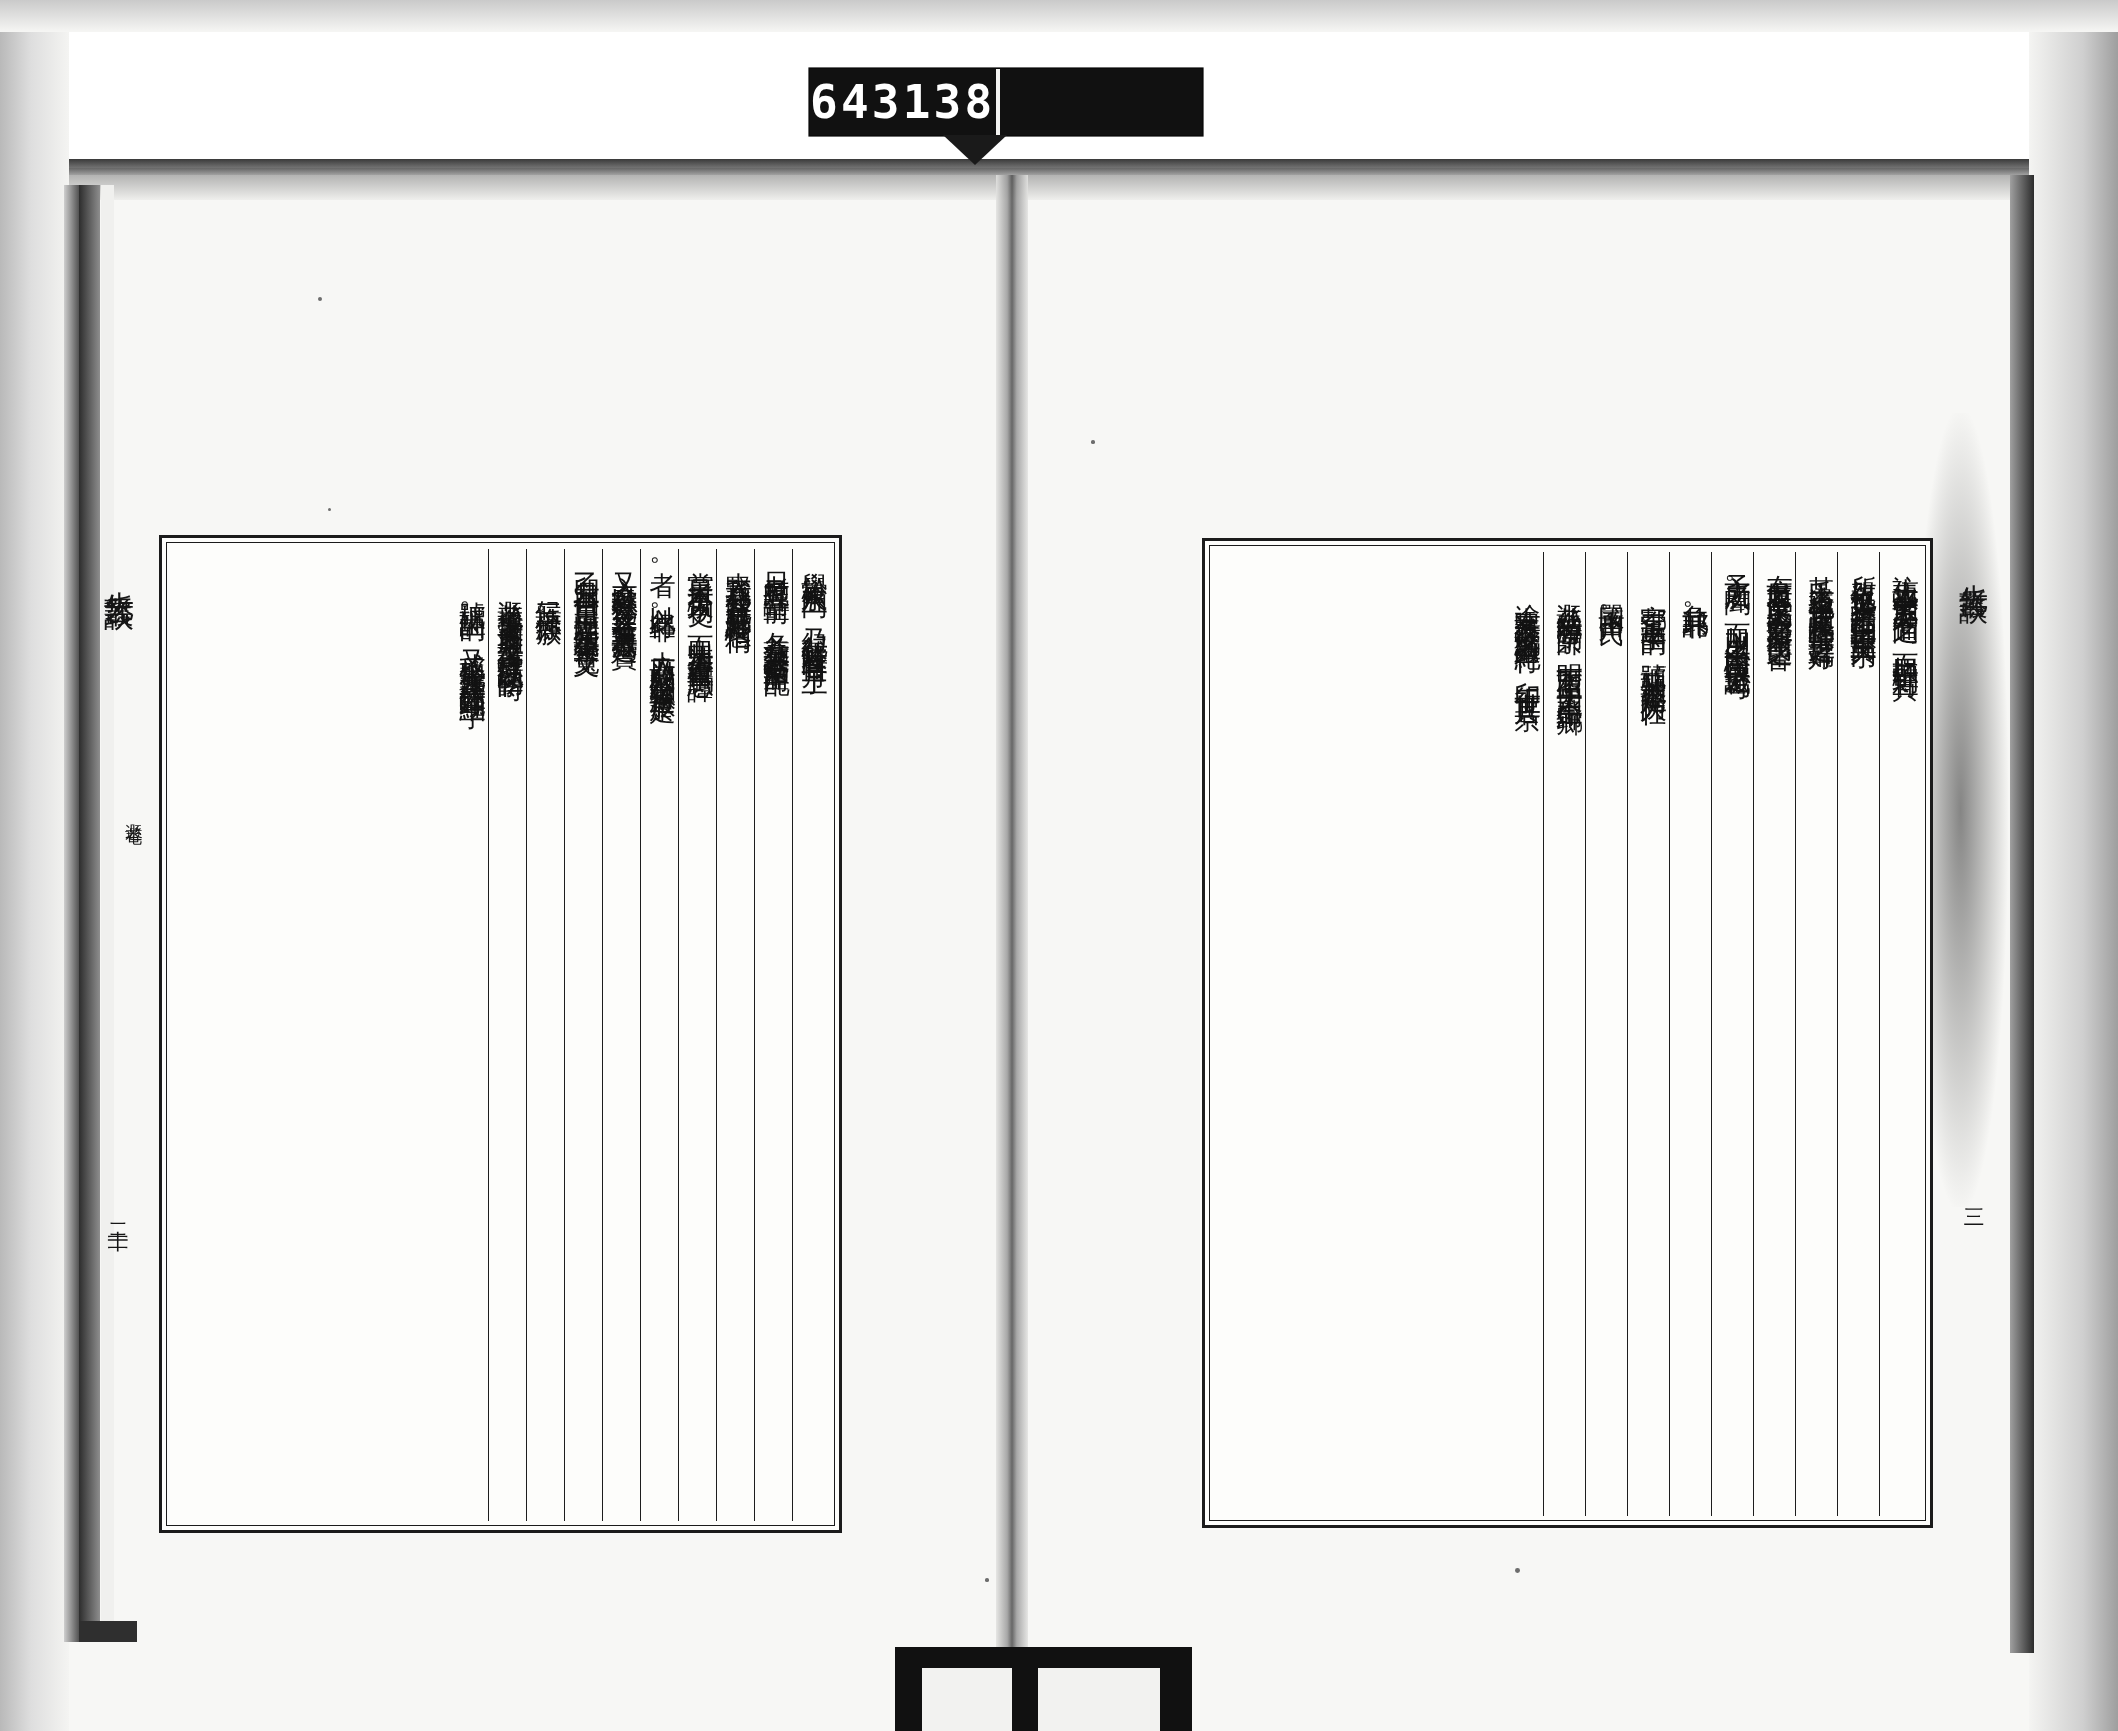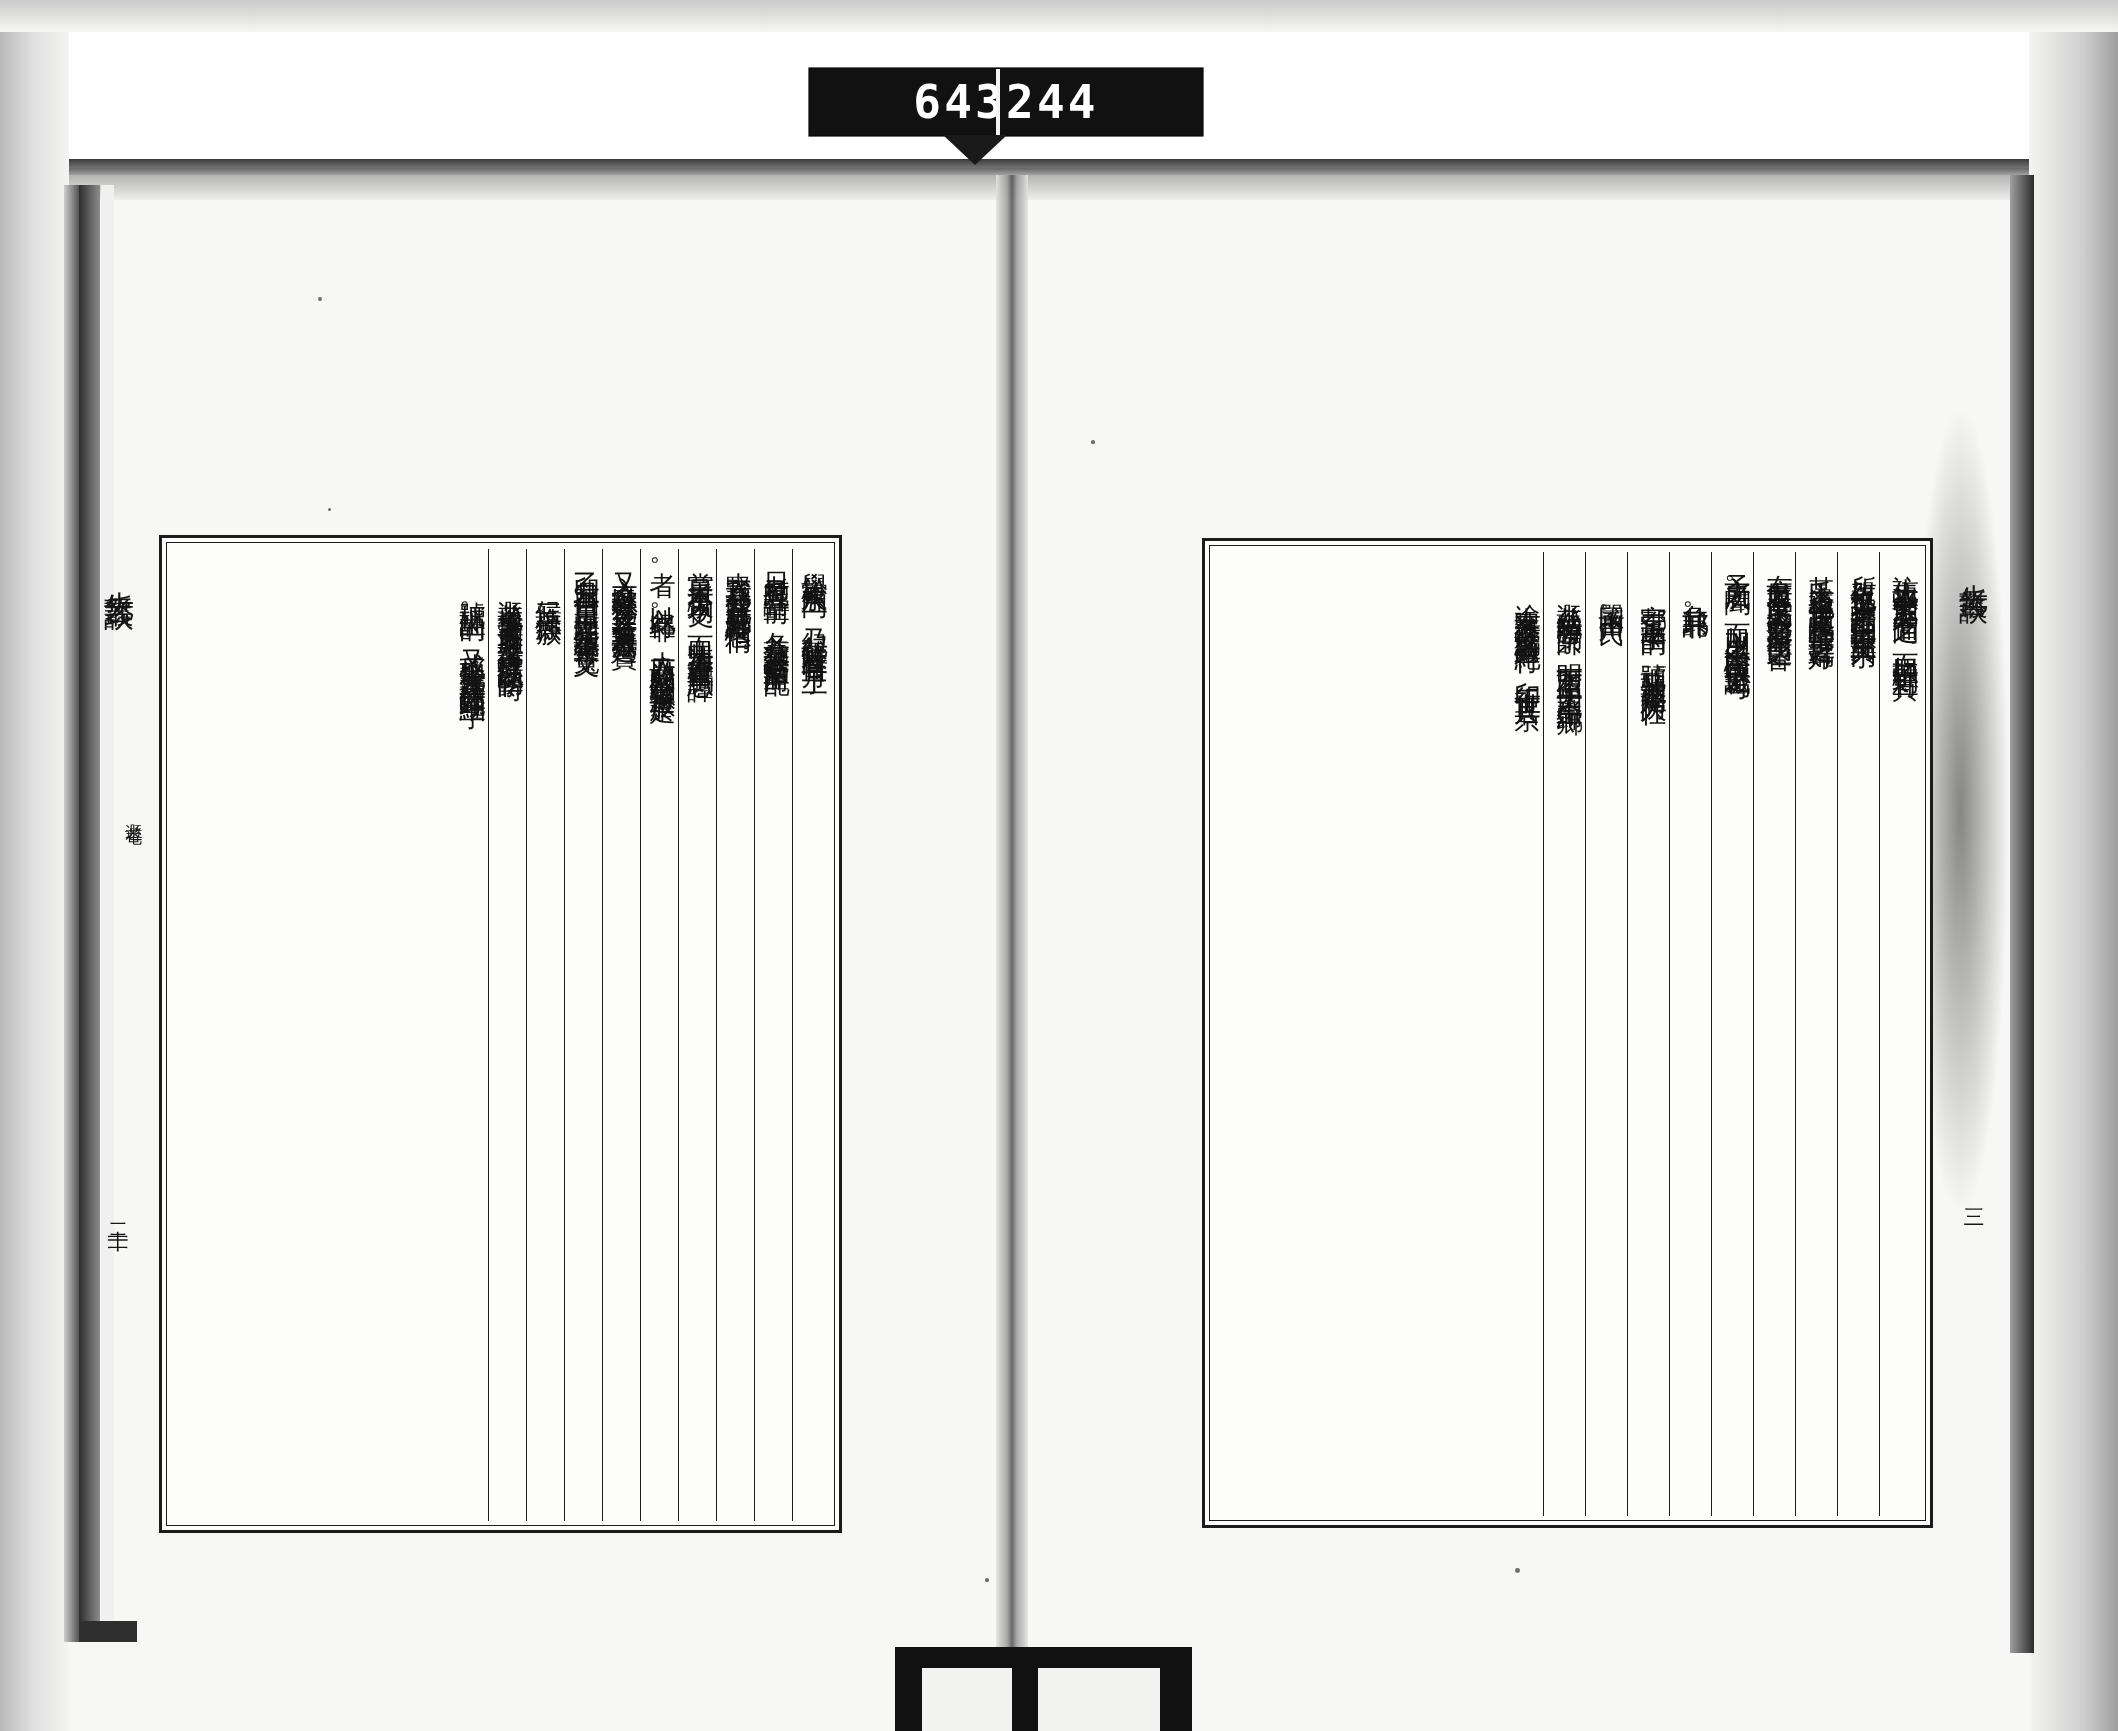--- a/index.html
+++ b/index.html
@@ -67,21 +67,21 @@
   
   #counter {
     position: absolute;
     left: 810px;
     top: 69px;
     width: 392px;
     height: 66px;
     background: #111111;
     display: flex;
     align-items: center;
-    justify-content: center;
+    justify-content: flex-start;
     box-shadow: 0 0 0 1.6px #0a0a0a;
   }
   #counter .num {
     color: #ffffff;
     font-family: "DejaVu Sans Mono", monospace;
     font-size: 46px;
     font-weight: bold;
     letter-spacing: 3.2px;
   }
   .counter-notch {
@@ -273,21 +273,21 @@
 <body>
 
 <div id="scan">
 
   <div class="top-band"></div>
   <div class="top-band-dark"></div>
   <div class="top-band-dark2"></div>
 
   <div id="counter">
     <span class="num">643</span>
-    <span class="num">244</span>
+    <span class="num">138</span>
   </div>
   <div class="counter-tick"></div>
   <div class="counter-notch"></div>
 
   <div class="edge-shadow-left"></div>
   <div class="edge-shadow-right"></div>
   <div class="edge-shadow-top"></div>
 
   <div class="spine-l3"></div>
   <div class="spine-l1"></div>

